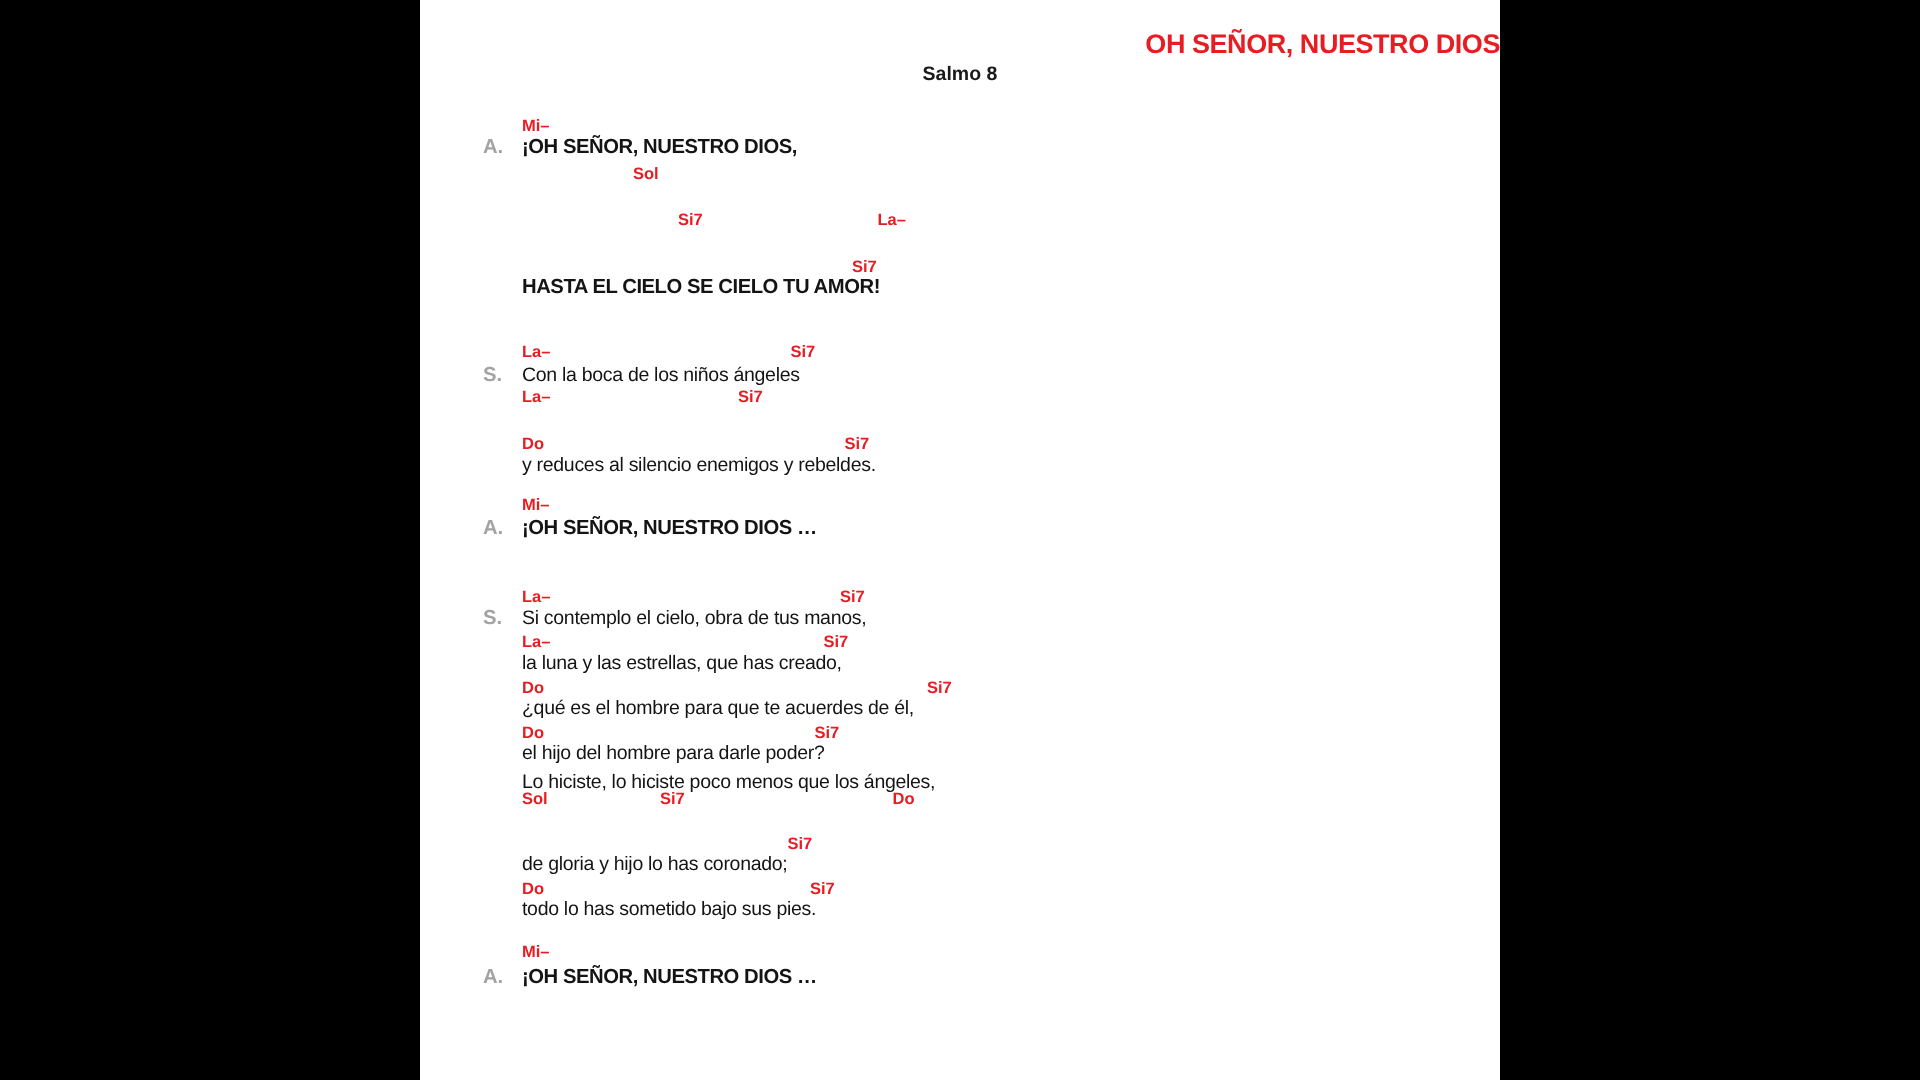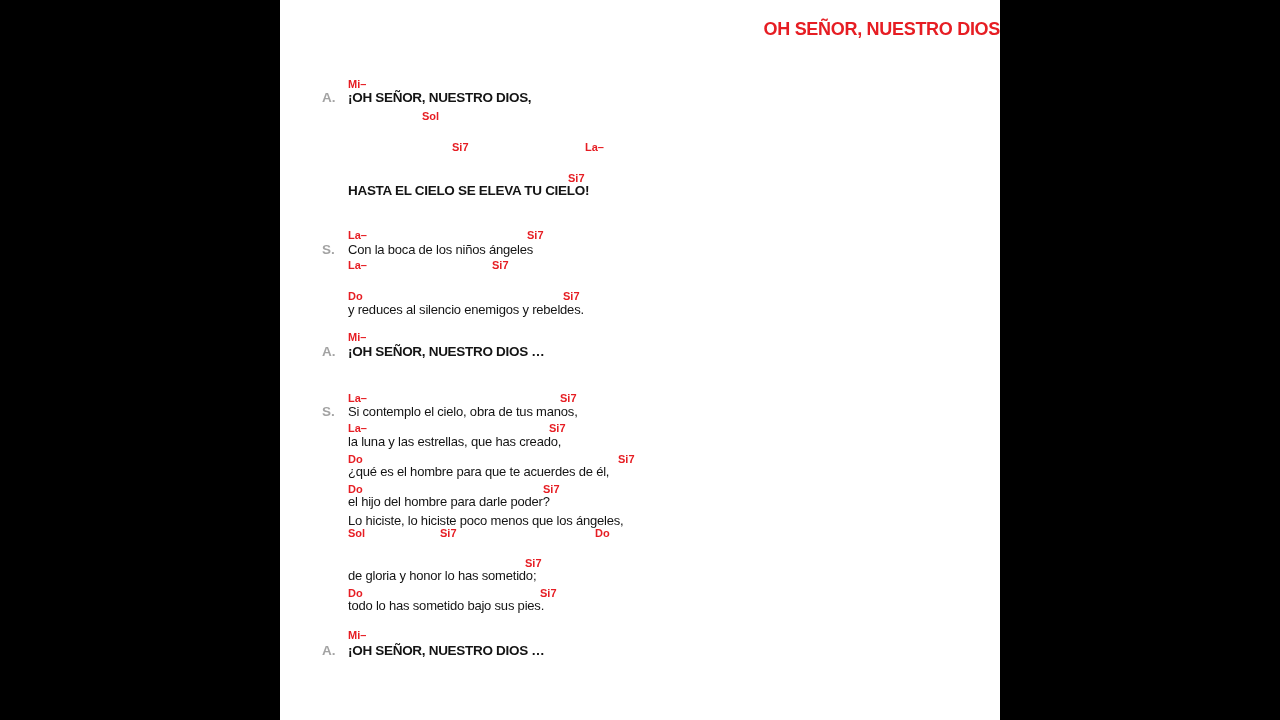--- a/index.html
+++ b/index.html
@@ -52,40 +52,41 @@
 </style>
 </head>
 <body>
 
 <div class="stage">
   <div class="letterbox left"></div>
   <div class="letterbox right"></div>
 
   <div class="sheet">
     <div class="song-title">OH SEÑOR, NUESTRO DIOS</div>
+    <div class="song-subtitle">Salmo 8</div>
 
   <div class="row" style="top: 79px;">
         <span class="chord" style="left: 68px;">Mi–</span>
       </div>
       <div class="row" style="top: 91px;">
         <span class="part-label">A.</span>
         <span class="lyric bold">¡OH SEÑOR, NUESTRO DIOS,</span>
       </div>
       <div class="row" style="top: 111px;">
         <span class="chord" style="left: 142px;">Sol</span>
       </div>
       <div class="row" style="top: 142px;">
         <span class="chord" style="left: 172px;">Si7</span>
         <span class="chord" style="left: 305px;">La–</span>
       </div>
       <div class="row" style="top: 173px;">
         <span class="chord" style="left: 288px;">Si7</span>
       </div>
       <div class="row" style="top: 184px;">
-        <span class="lyric bold">HASTA EL CIELO SE ELEVA TU CIELO!</span>
+        <span class="lyric bold">HASTA EL CIELO SE CIELO TU AMOR!</span>
       </div>
       <div class="row" style="top: 230px;">
         <span class="chord" style="left: 68px;">La–</span>
         <span class="chord" style="left: 247px;">Si7</span>
       </div>
       <div class="row" style="top: 243px;">
         <span class="part-label">S.</span>
         <span class="lyric">Con la boca de los niños ángeles</span>
       </div>
       <div class="row" style="top: 260px;">
@@ -140,21 +141,21 @@
         <span class="chord" style="left: 160px;">Si7</span>
         <span class="chord" style="left: 315px;">Do</span>
       </div>
       <div class="row" style="top: 514px;">
         <span class="lyric">Lo hiciste, lo hiciste poco menos que los ángeles,</span>
       </div>
       <div class="row" style="top: 558px;">
         <span class="chord" style="left: 245px;">Si7</span>
       </div>
       <div class="row" style="top: 569px;">
-        <span class="lyric">de gloria y honor lo has sometido;</span>
+        <span class="lyric">de gloria y hijo lo has coronado;</span>
       </div>
       <div class="row" style="top: 588px;">
         <span class="chord" style="left: 68px;">Do</span>
         <span class="chord" style="left: 260px;">Si7</span>
       </div>
       <div class="row" style="top: 599px;">
         <span class="lyric">todo lo has sometido bajo sus pies.</span>
       </div>
       <div class="row" style="top: 630px;">
         <span class="chord" style="left: 68px;">Mi–</span>

